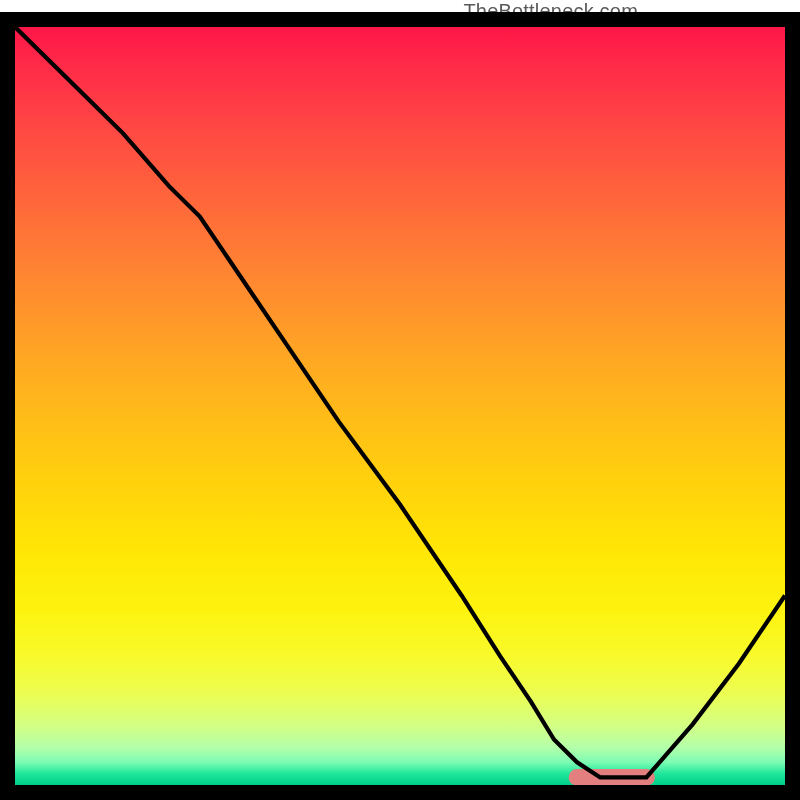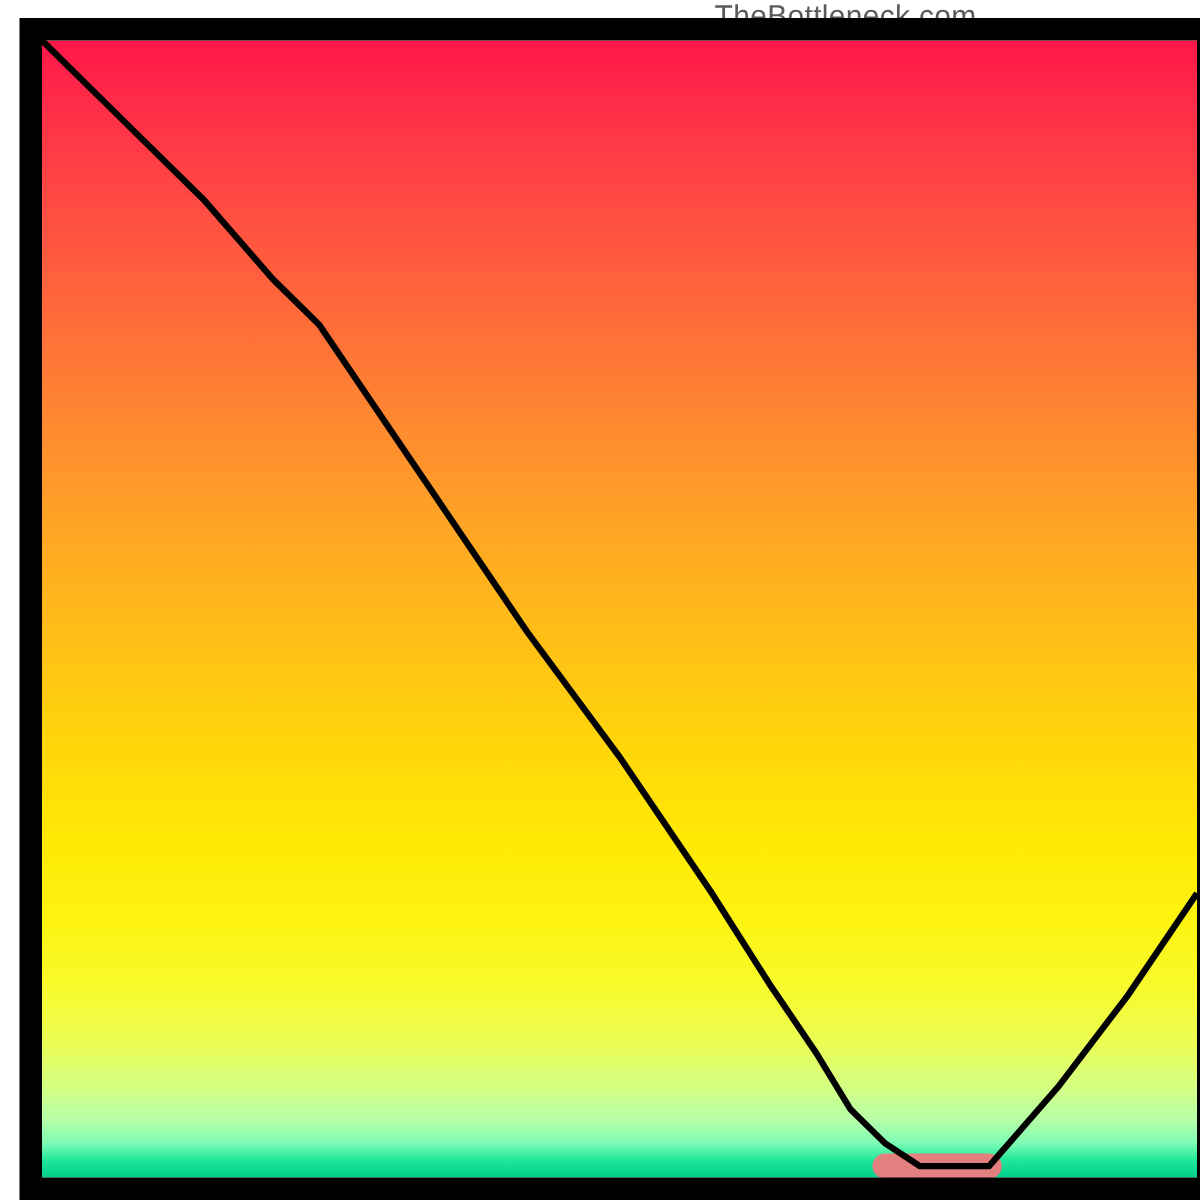--- a/index.html
+++ b/index.html
@@ -7,21 +7,20 @@
     padding: 0;
     width: 800px;
     height: 800px;
     background: #ffffff;
     font-family: Arial, Helvetica, sans-serif;
   }
   .plot-wrap {
     position: relative;
     width: 644px;
     height: 800px;
-    margin-left: 13px;
   }
   .plot-area {
     position: absolute;
     left: 15px;
     top: 27px;
     width: 770px;
     height: 758px;
     
   }
   .gradient-bg {

